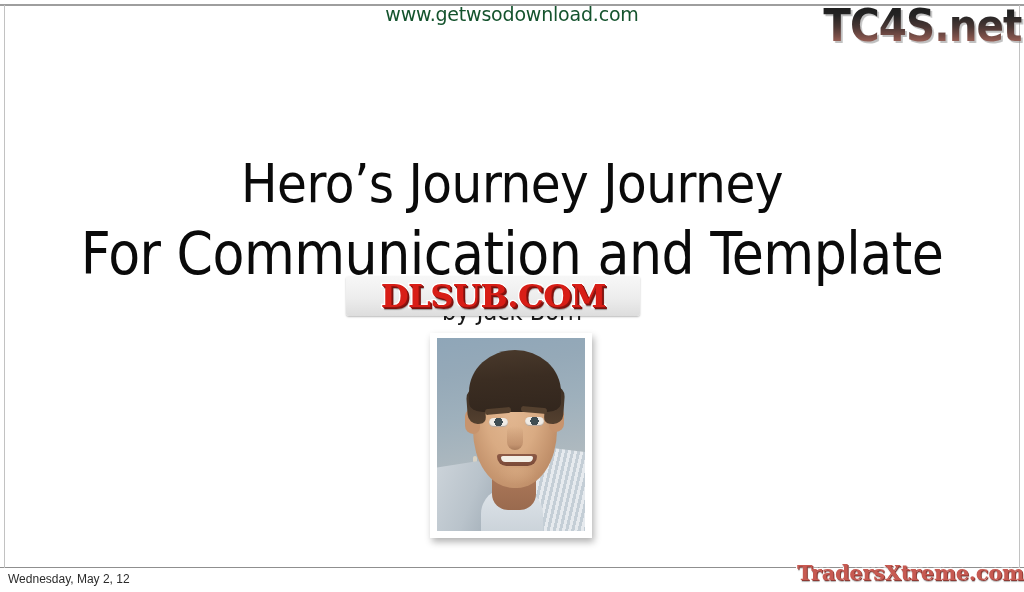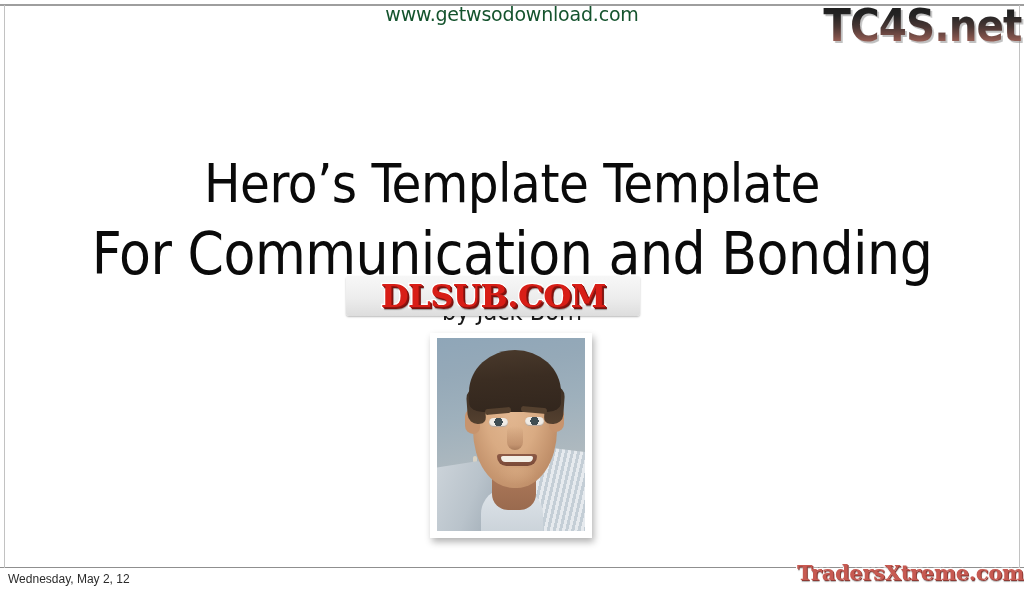--- a/index.html
+++ b/index.html
@@ -316,22 +316,22 @@
   <div class="frame-line" id="frame-top"></div>
   <div class="frame-line" id="frame-bottom"></div>
   <div class="frame-line" id="frame-left"></div>
   <div class="frame-line" id="frame-right"></div>
 
   <div id="wm-top">www.getwsodownload.com</div>
 
   <div id="logo-tc4s">TC4S.net</div>
 
   <div id="title-block">
-    <span id="title-line-1">Hero’s Template Template</span>
-    <span id="title-line-2">For Communication and Bonding</span>
+    <span id="title-line-1">Hero’s Journey Journey</span>
+    <span id="title-line-2">For Communication and Template</span>
   </div>
 
   <div id="byline">by Jack Born</div>
 
   <div id="wm-dlsub">
     <span id="wm-dlsub-text">DLSUB.COM</span>
   </div>
 
   <div id="photo-frame">
     <div id="photo">

